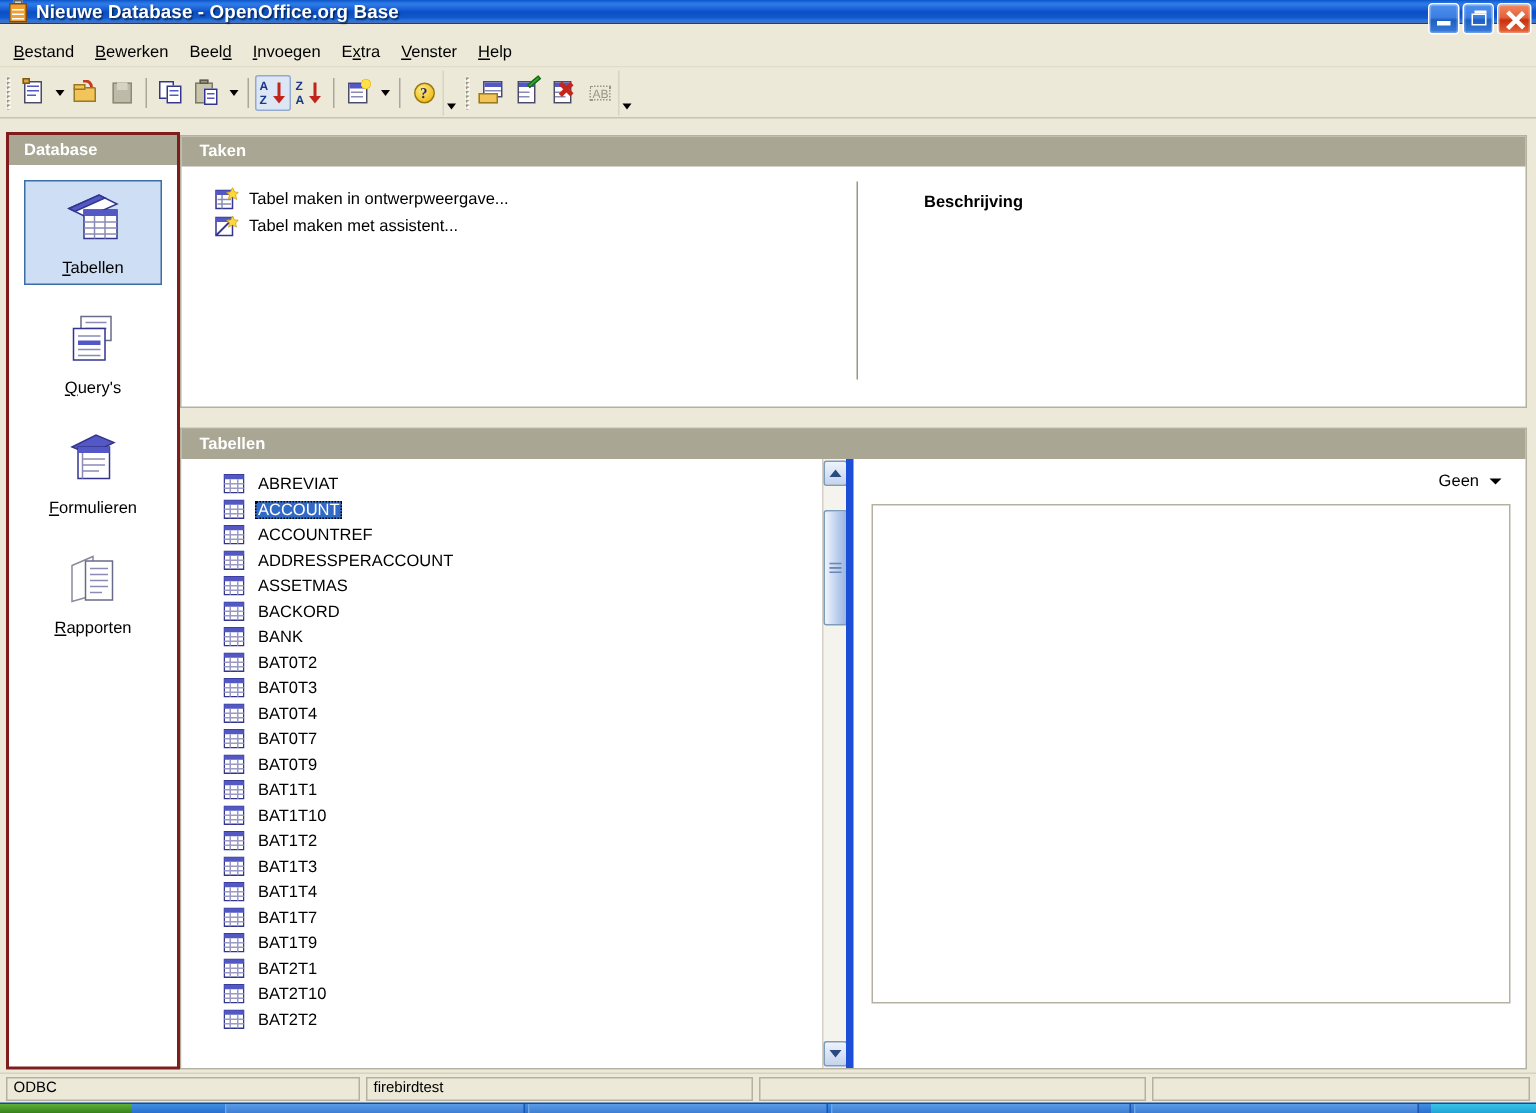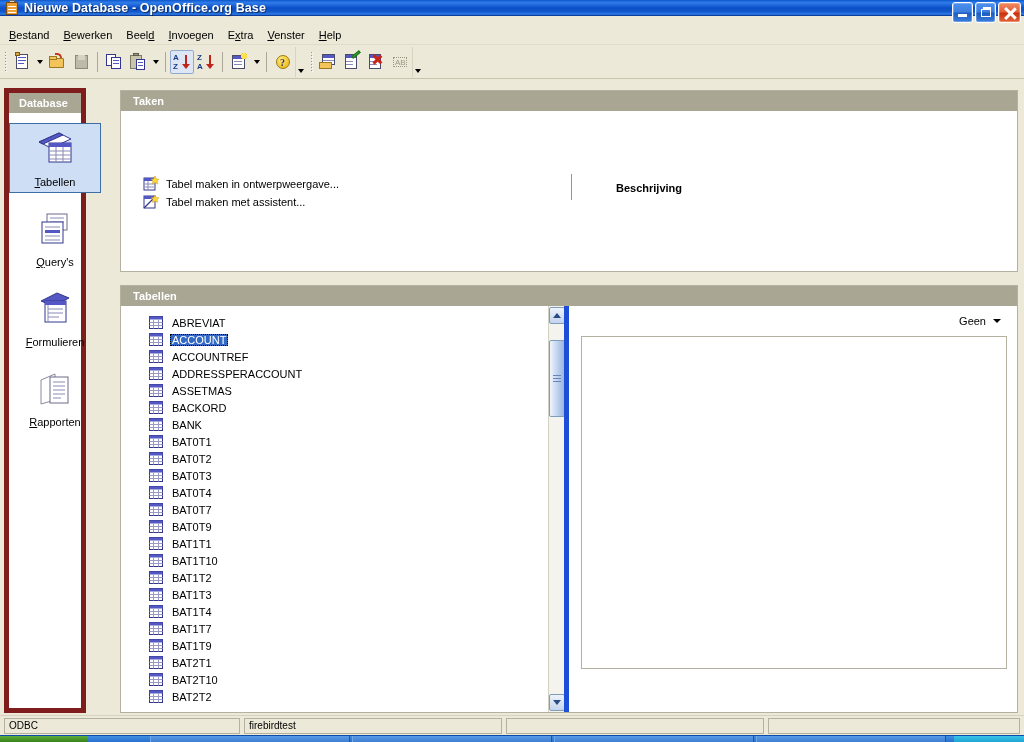--- a/index.html
+++ b/index.html
@@ -115,22 +115,22 @@
   }
 
   
   .ic { position: relative; width: 20px; height: 20px; }
   .ic i { position: absolute; display: block; }
   .pg { background: #fff; border: 1px solid #4a4a6a; }
   .pgblue { background: #fff; border: 1px solid #33368f; }
 
   
   .sidebar {
-    position: absolute; left: 4px; top: 88px; width: 82px; height: 625px;
-    background: #ffffff; border: 5px solid #7f1d1d;
+    position: absolute; left: 4px; top: 88px; width: 116px; height: 625px;
+    background: #ffffff; border: 2px solid #7f1d1d;
   }
   .sidebar-head {
     height: 20px; background: #aaa694; color: #fff; font-weight: bold;
     font-size: 11px; display: flex; align-items: center; padding-left: 10px;
   }
   .side-item {
     margin: 10px auto 0 auto; width: 92px; padding: 6px 0 4px 0;
     display: flex; flex-direction: column; align-items: center;
     cursor: pointer; border: 1px solid transparent;
   }
@@ -142,21 +142,21 @@
   .panel {
     position: absolute; background: #ffffff; border: 1px solid #b5b1a0;
   }
   .panel-head {
     height: 20px; background: #aaa694; color: #fff; font-weight: bold;
     font-size: 11px; display: flex; align-items: center; padding-left: 12px;
   }
   #taken-panel { left: 120px; top: 90px; width: 898px; height: 182px; }
   #tabellen-panel { left: 120px; top: 285px; width: 898px; height: 428px; }
 
-  .taken-body { display: flex; height: 152px; align-items: center; }
+  .taken-body { display: flex; height: 152px; }
   .taken-left { width: 450px; padding: 13px 0 0 22px; }
   .task-row {
     display: flex; align-items: center; height: 17px; margin-bottom: 1px;
     cursor: pointer;
   }
   .task-icon { width: 16px; height: 16px; margin-right: 7px; position: relative; flex: 0 0 auto; }
   .task-label { font-size: 11px; color: #000; }
   .taken-right {
     flex: 1; border-left: 1px solid #9a9684; margin: 10px 0 10px 0;
     padding: 8px 0 0 12px;
@@ -622,31 +622,20 @@
             </div>
             <div class="list-row">
               <div class="tbl-icon"><svg width="14" height="13" viewBox="0 0 14 13">
                   <rect x="0.5" y="0.5" width="13" height="12" fill="#ffffff" stroke="#33368f"></rect>
                   <rect x="0.5" y="0.5" width="13" height="3" fill="#5358c4"></rect>
                   <line x1="0.5" y1="6.5" x2="13.5" y2="6.5" stroke="#9a9ac4"></line>
                   <line x1="0.5" y1="9.5" x2="13.5" y2="9.5" stroke="#9a9ac4"></line>
                   <line x1="4.5" y1="3.5" x2="4.5" y2="12.5" stroke="#9a9ac4"></line>
                   <line x1="9.5" y1="3.5" x2="9.5" y2="12.5" stroke="#9a9ac4"></line>
                 </svg></div>
-              <span class="tbl-name">BAT0T1</span>
-            </div>
-            <div class="list-row">
-              <div class="tbl-icon"><svg width="14" height="13" viewBox="0 0 14 13">
-                  <rect x="0.5" y="0.5" width="13" height="12" fill="#ffffff" stroke="#33368f"></rect>
-                  <rect x="0.5" y="0.5" width="13" height="3" fill="#5358c4"></rect>
-                  <line x1="0.5" y1="6.5" x2="13.5" y2="6.5" stroke="#9a9ac4"></line>
-                  <line x1="0.5" y1="9.5" x2="13.5" y2="9.5" stroke="#9a9ac4"></line>
-                  <line x1="4.5" y1="3.5" x2="4.5" y2="12.5" stroke="#9a9ac4"></line>
-                  <line x1="9.5" y1="3.5" x2="9.5" y2="12.5" stroke="#9a9ac4"></line>
-                </svg></div>
               <span class="tbl-name">BAT0T2</span>
             </div>
             <div class="list-row">
               <div class="tbl-icon"><svg width="14" height="13" viewBox="0 0 14 13">
                   <rect x="0.5" y="0.5" width="13" height="12" fill="#ffffff" stroke="#33368f"></rect>
                   <rect x="0.5" y="0.5" width="13" height="3" fill="#5358c4"></rect>
                   <line x1="0.5" y1="6.5" x2="13.5" y2="6.5" stroke="#9a9ac4"></line>
                   <line x1="0.5" y1="9.5" x2="13.5" y2="9.5" stroke="#9a9ac4"></line>
                   <line x1="4.5" y1="3.5" x2="4.5" y2="12.5" stroke="#9a9ac4"></line>
                   <line x1="9.5" y1="3.5" x2="9.5" y2="12.5" stroke="#9a9ac4"></line>

